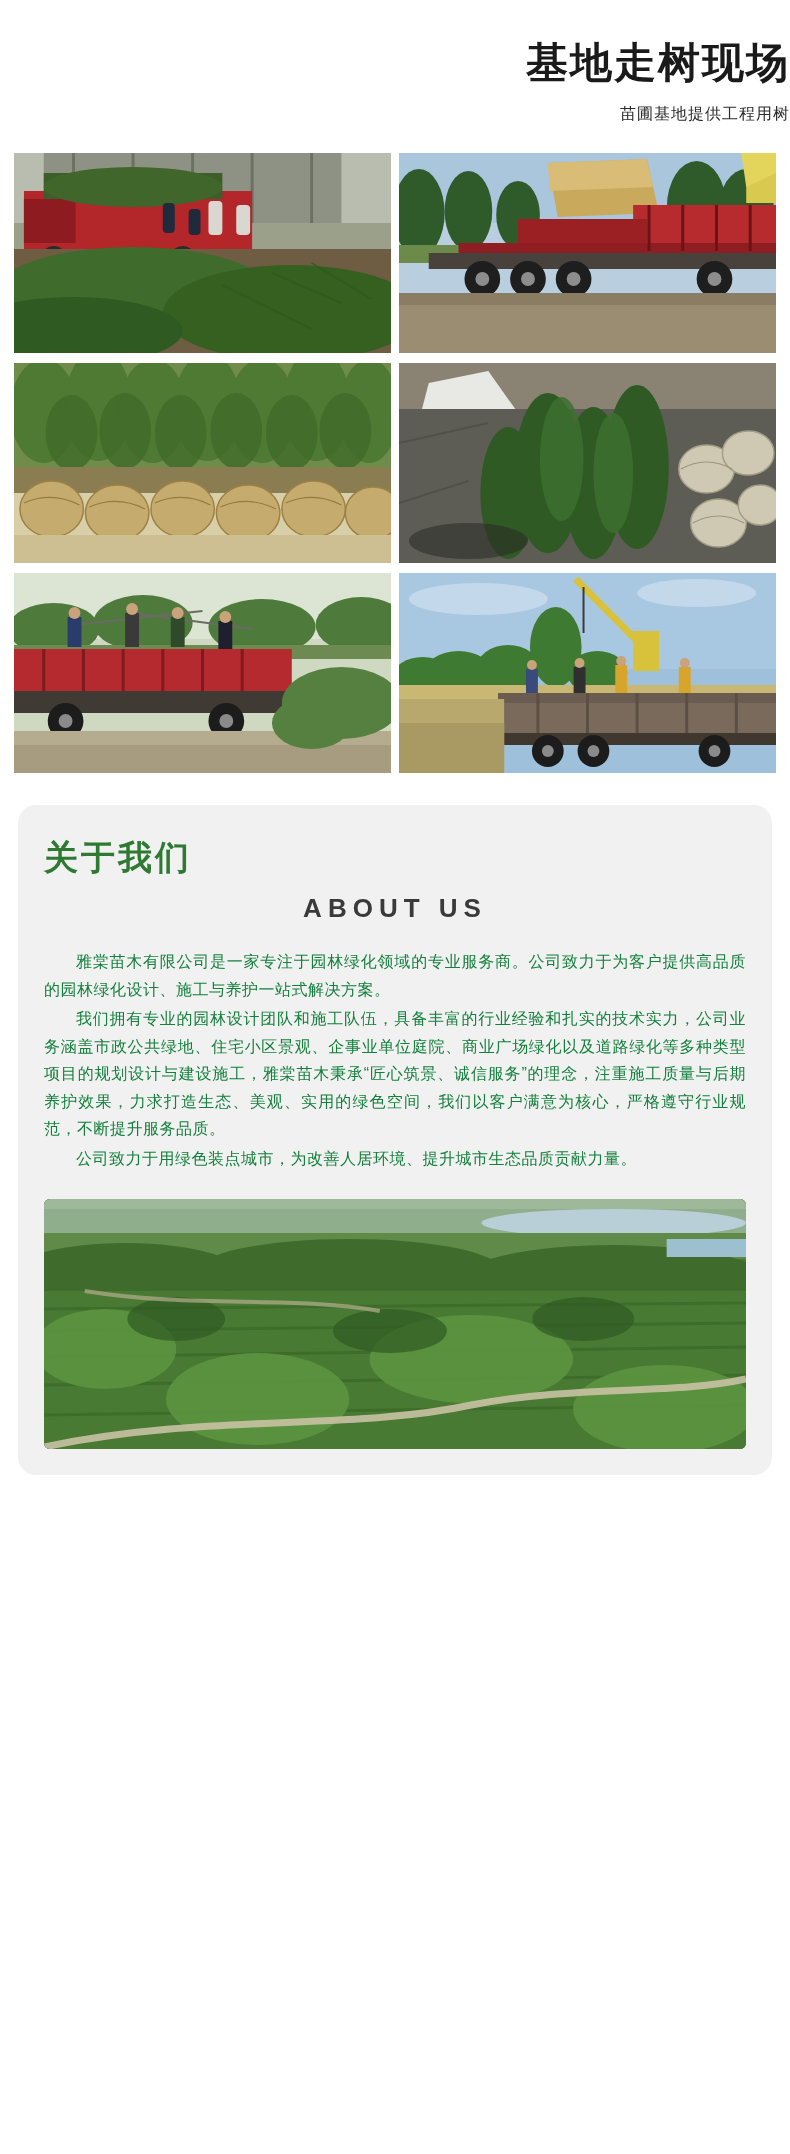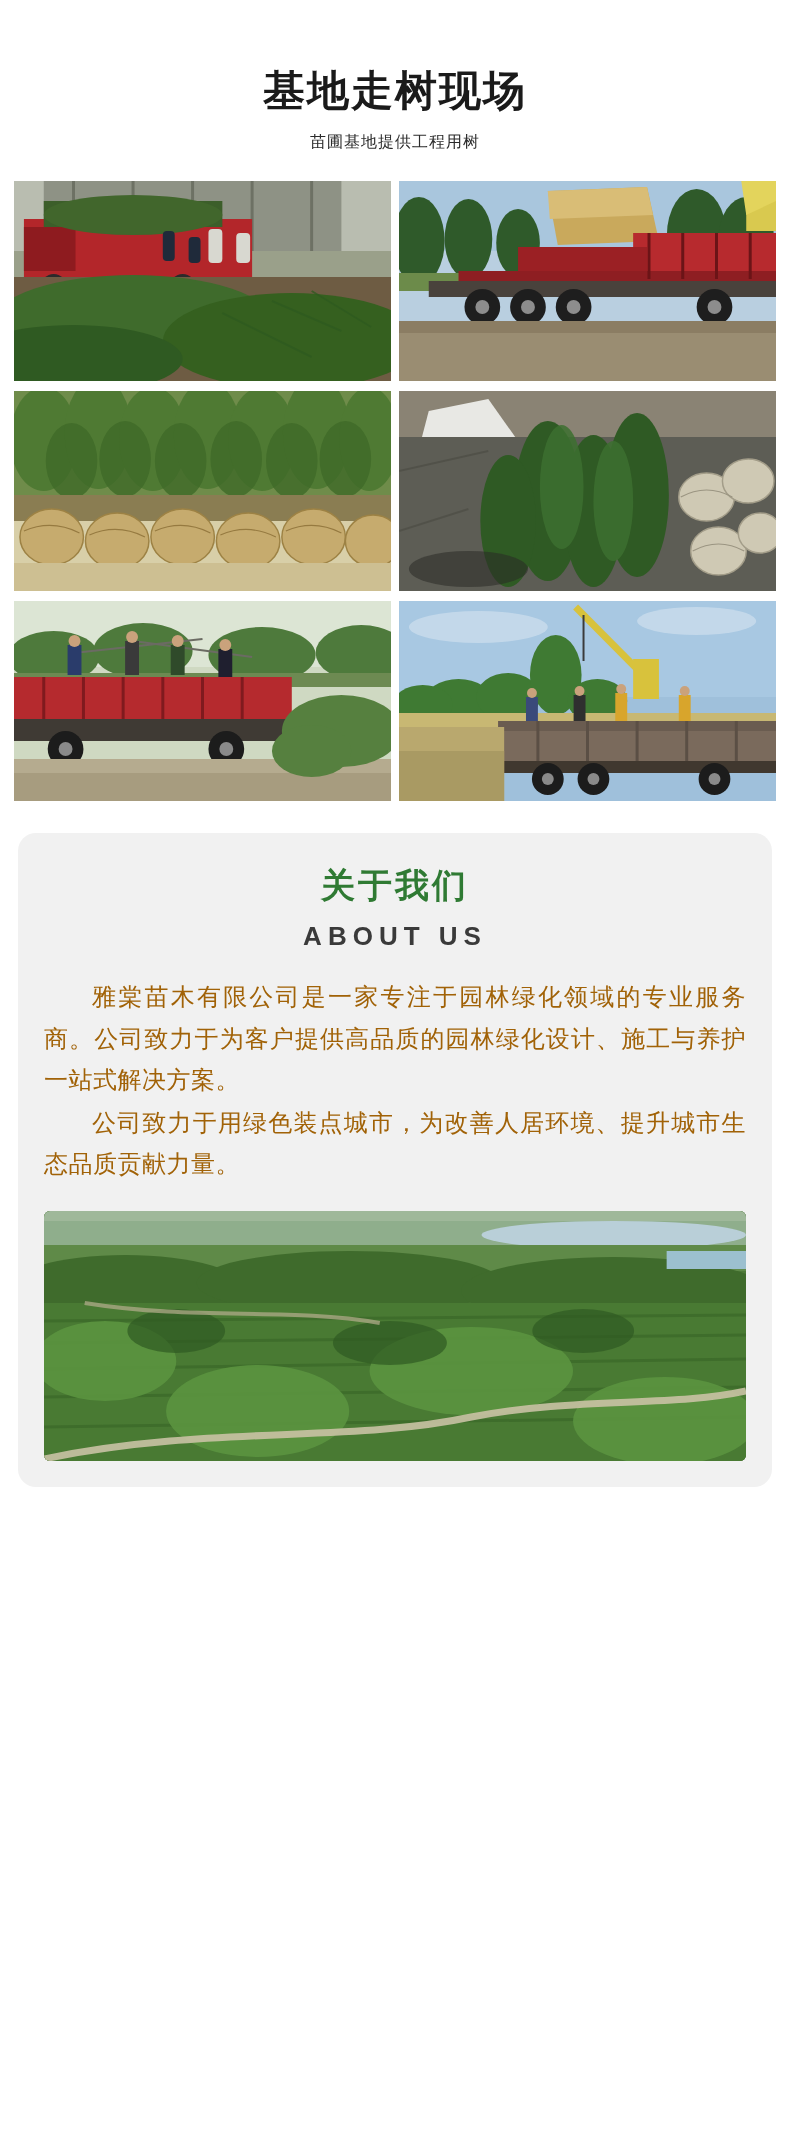--- a/index.html
+++ b/index.html
@@ -17,22 +17,21 @@
     width: 790px;
     min-height: 2154px;
     background: #ffffff;
     position: relative;
     overflow: hidden;
   }
 
   
   .header {
     padding: 38px 0 16px 0;
-    text-align: center;
-    margin-top: 28px;
+    text-align: right;
   }
   .header h1 {
     margin: 0;
     font-size: 42px;
     font-weight: bold;
     letter-spacing: 2px;
     color: #1a1a1a;
     line-height: 1.2;
   }
   .header .sub {
@@ -60,40 +59,39 @@
   
   .about-wrap {
     padding: 32px 18px 28px 18px;
   }
   .about-card {
     background: #f1f1f1;
     border-radius: 18px;
     padding: 30px 26px 26px 26px;
   }
   .about-title {
-    text-align: center;
     font-size: 34px;
     font-weight: bold;
     color: #2f7a33;
     letter-spacing: 3px;
     margin: 0;
   }
   .about-subtitle {
     text-align: center;
     font-size: 26px;
     font-weight: bold;
     color: #3a3a3a;
     letter-spacing: 6px;
     margin: 12px 0 24px 0;
   }
   .about-body p {
     margin: 0 0 2px 0;
-    font-size: 24px;
+    font-size: 16px;
     line-height: 1.72;
-    color: #a16207;
+    color: #15803d;
     text-indent: 2em;
     text-align: justify;
     letter-spacing: 0.5px;
   }
   .about-photo {
     margin-top: 26px;
     height: 250px;
     border-radius: 6px;
     overflow: hidden;
     background: #466b33;
@@ -366,20 +364,21 @@
 
   </div>
 
   <div class="about-wrap">
     <div class="about-card">
       <h2 class="about-title">关于我们</h2>
       <div class="about-subtitle">ABOUT US</div>
 
       <div class="about-body">
         <p>雅棠苗木有限公司是一家专注于园林绿化领域的专业服务商。公司致力于为客户提供高品质的园林绿化设计、施工与养护一站式解决方案。</p>
+        <p>我们拥有专业的园林设计团队和施工队伍，具备丰富的行业经验和扎实的技术实力，公司业务涵盖市政公共绿地、住宅小区景观、企事业单位庭院、商业广场绿化以及道路绿化等多种类型项目的规划设计与建设施工，雅棠苗木秉承“匠心筑景、诚信服务”的理念，注重施工质量与后期养护效果，力求打造生态、美观、实用的绿色空间，我们以客户满意为核心，严格遵守行业规范，不断提升服务品质。</p>
         <p>公司致力于用绿色装点城市，为改善人居环境、提升城市生态品质贡献力量。</p>
       </div>
 
       <div class="about-photo">
         <svg viewBox="0 0 690 250" preserveAspectRatio="none">
           <rect width="690" height="250" fill="#4e7a38"></rect>
           <rect x="0" y="0" width="690" height="42" fill="#9fb89a"></rect>
           <rect x="0" y="10" width="690" height="24" fill="#8fae8c"></rect>
           <ellipse cx="560" cy="24" rx="130" ry="14" fill="#b9cfd8"></ellipse>
           <rect x="0" y="34" width="690" height="26" fill="#5f8a48"></rect>

